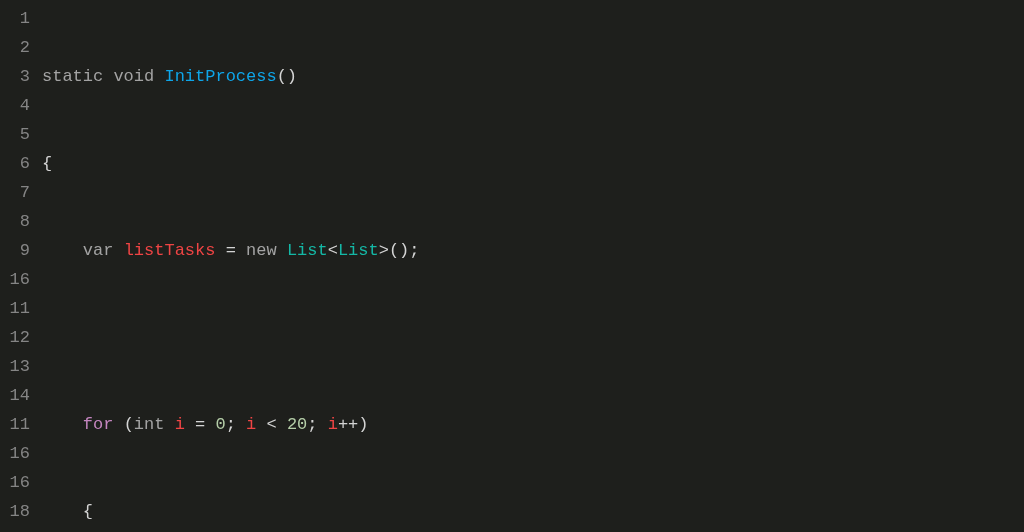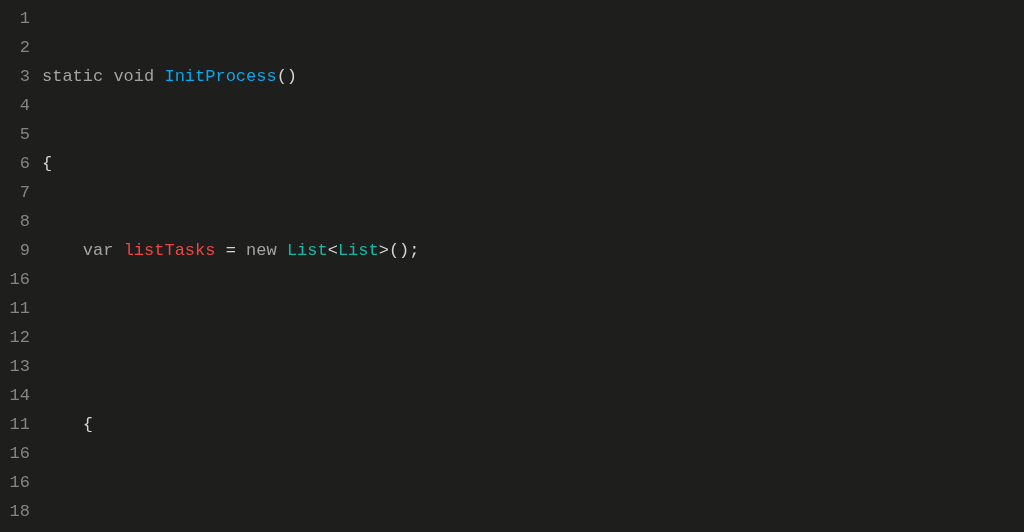--- a/index.html
+++ b/index.html
@@ -67,20 +67,21 @@
     <div>11</div>
     <div>16</div>
     <div>16</div>
     <div>18</div>
   </div>
   <div class="code">
     <div class="line"><span class="kw">static</span> <span class="kw">void</span> <span class="fn">InitProcess</span><span class="punct">()</span></div>
     <div class="line"><span class="punct">{</span></div>
     <div class="line">    <span class="kw">var</span> <span class="var">listTasks</span> <span class="op">=</span> <span class="kw">new</span> <span class="type">List</span><span class="punct">&lt;</span><span class="type">List</span><span class="punct">&gt;();</span></div>
     <div class="line"></div>
+    <div class="line">    <span class="kw2">for</span> <span class="punct">(</span><span class="kw">int</span> <span class="var">i</span> <span class="op">=</span> <span class="num">0</span><span class="punct">;</span> <span class="var">i</span> <span class="op">&lt;</span> <span class="num">20</span><span class="punct">;</span> <span class="var">i</span><span class="punct">++)</span></div>
     <div class="line">    <span class="punct">{</span></div>
     
     
     
     
     
     
     
     
     

